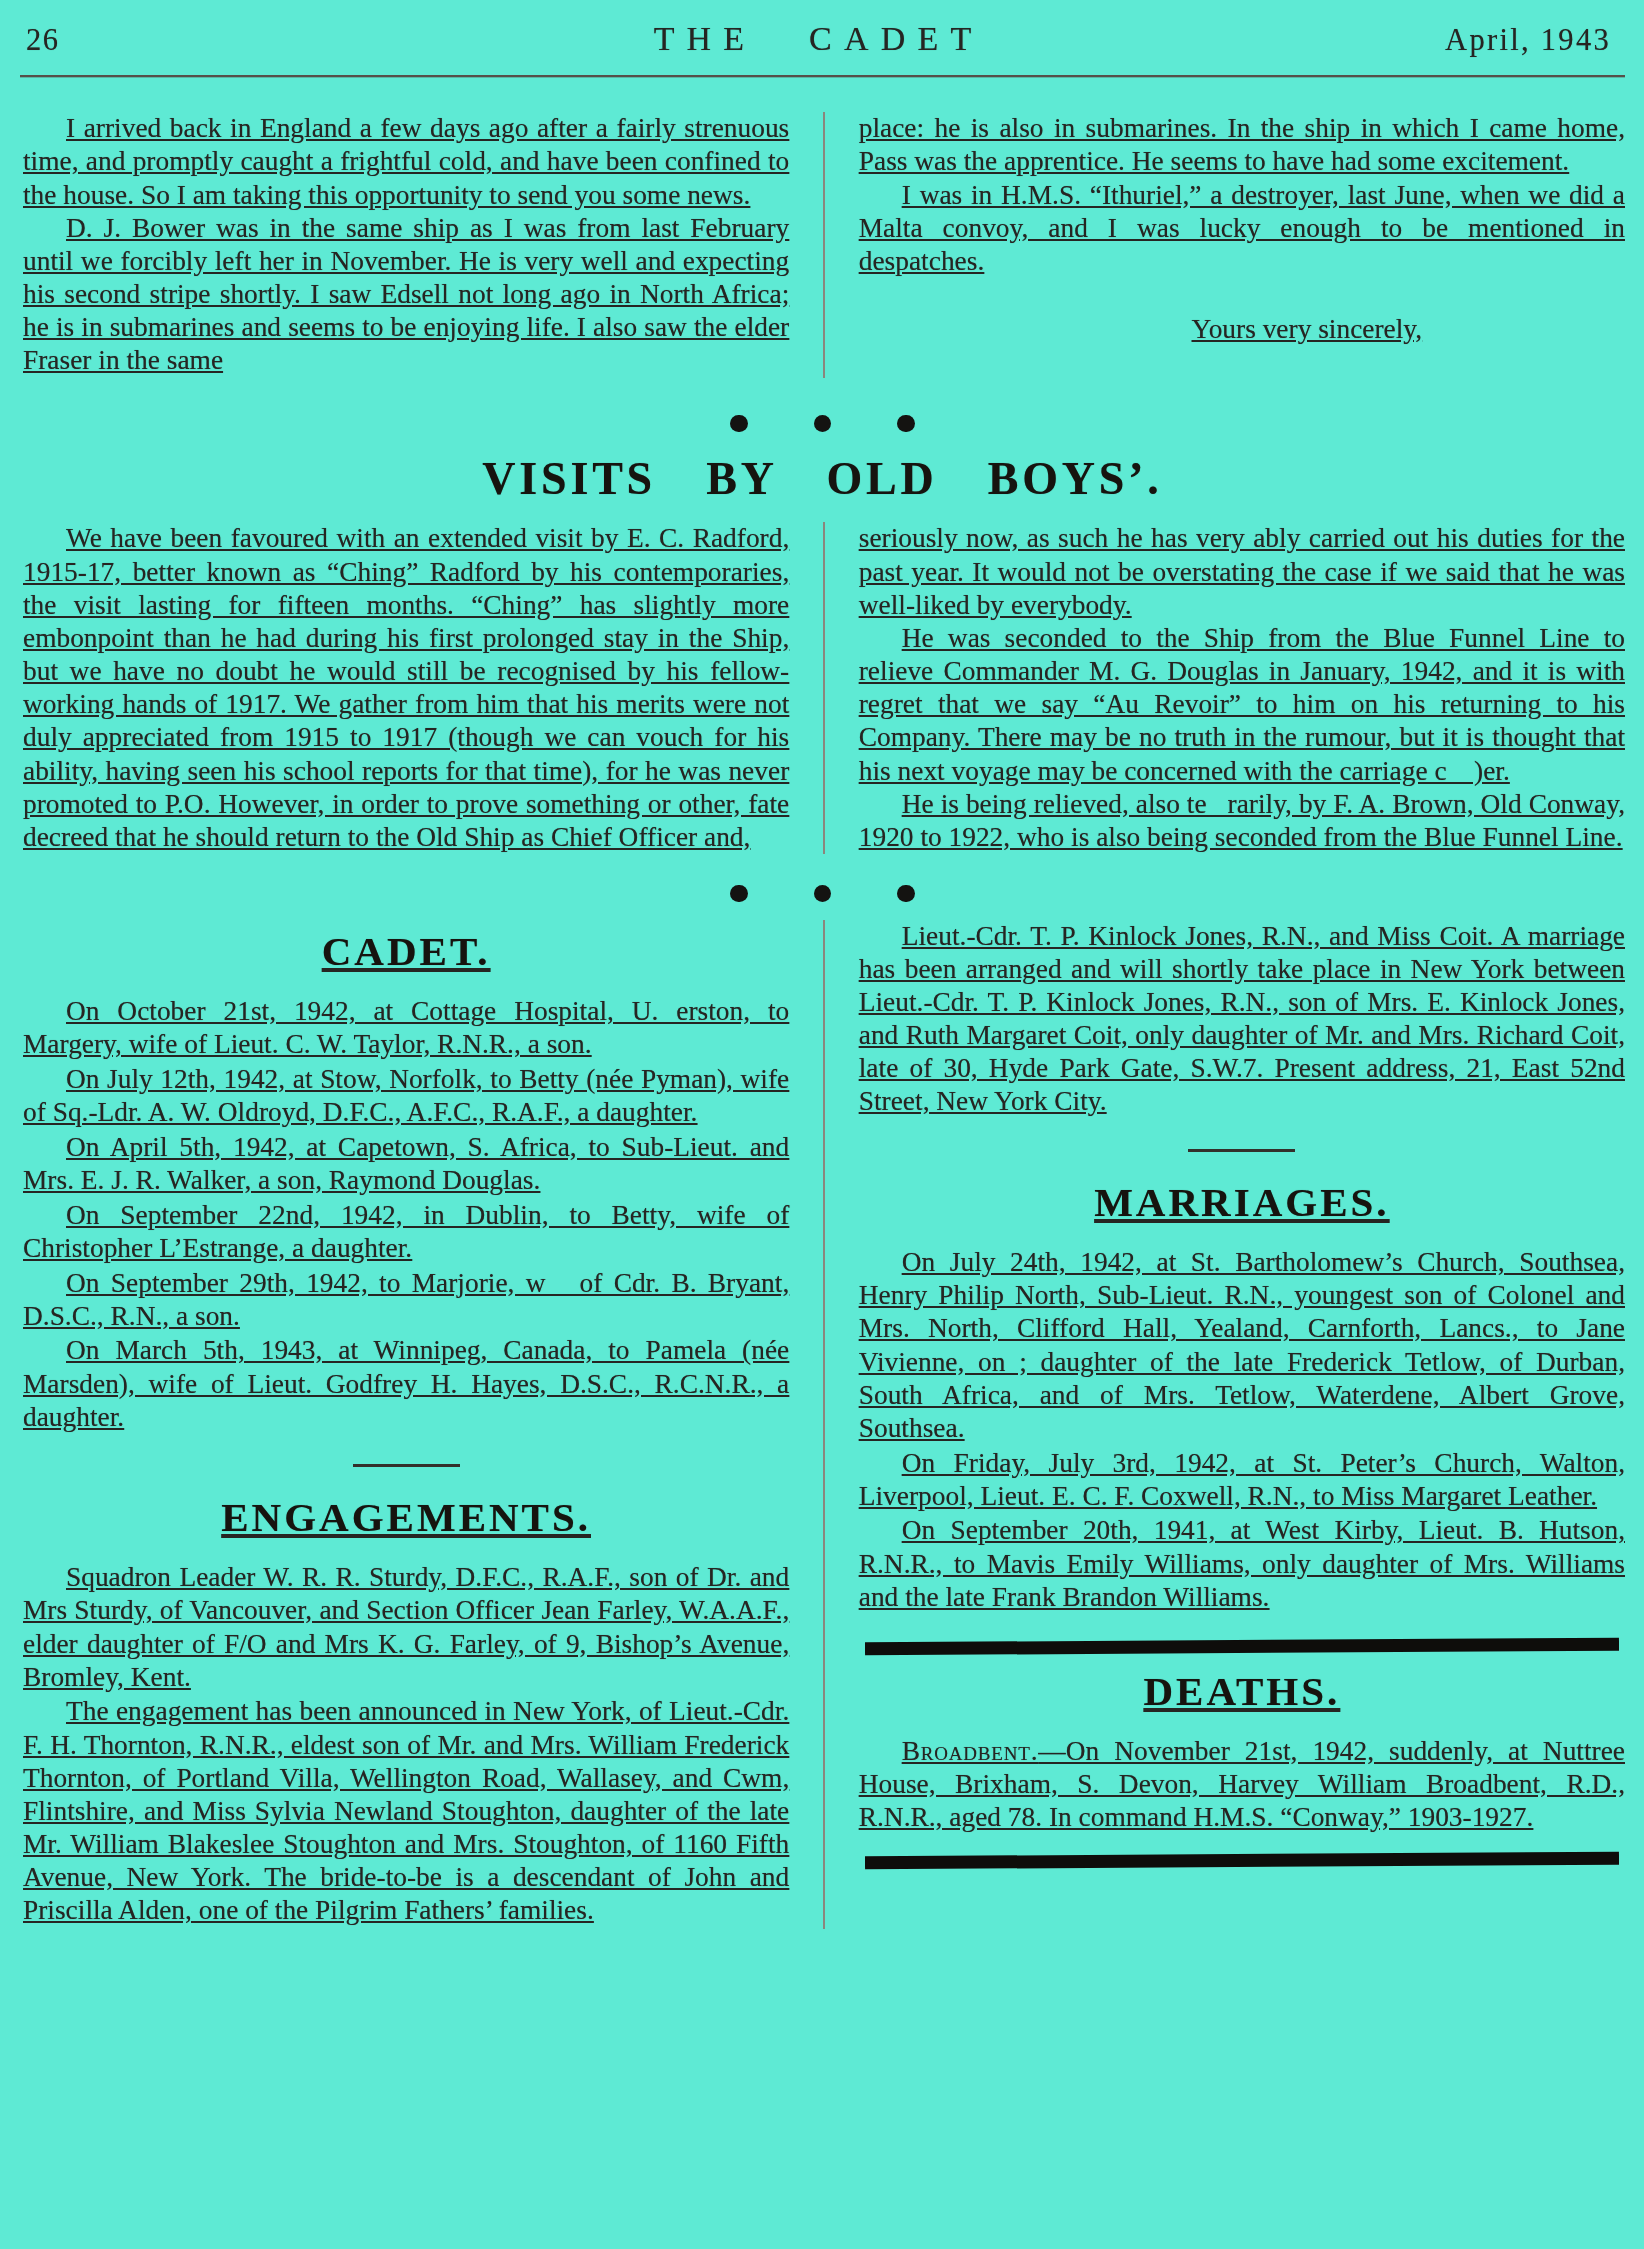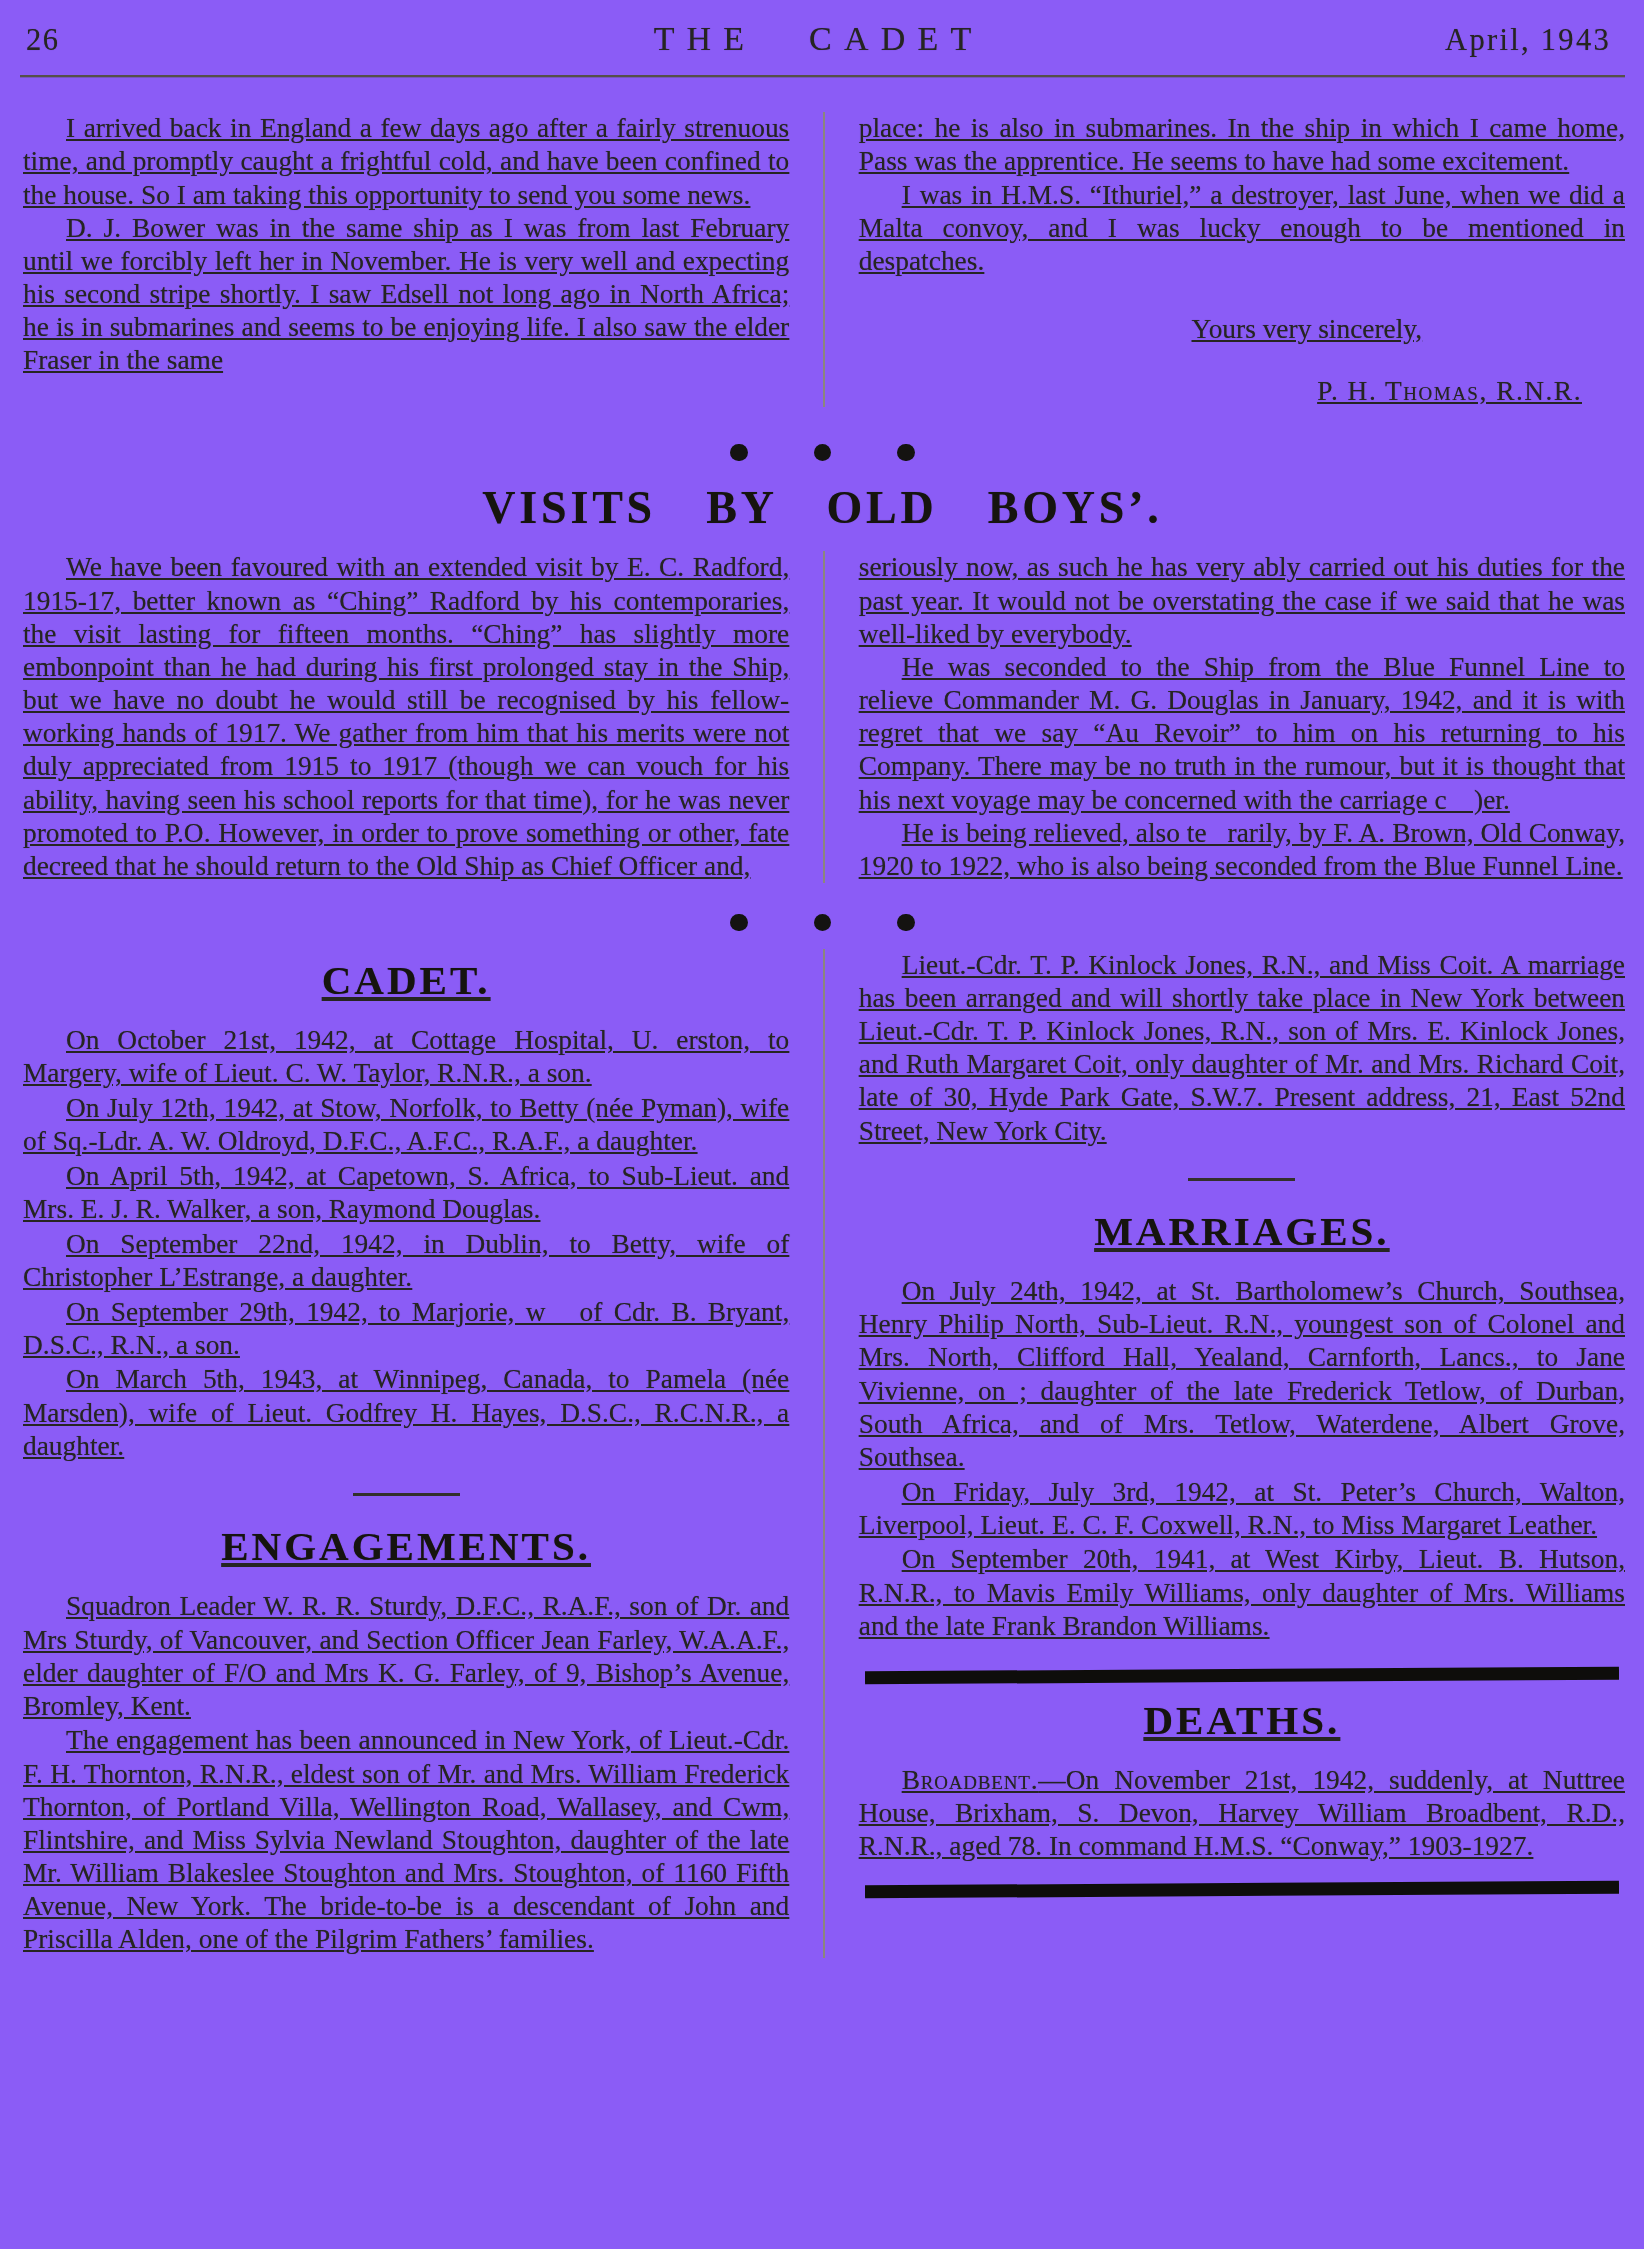--- a/index.html
+++ b/index.html
@@ -2,21 +2,21 @@
 <html style="font-size:12.2px"><head>
 <meta charset="utf-8">
 <style>
   html, body { margin: 0; padding: 0; }
   body { background: #d8d6d0; }
   .page {
     position: relative;
     width: 1645px;
     height: 2250px;
     margin: 0 auto;
-    background: #8b5cf6;
+    background: #5eead4;
     color: #262522;
     font-family: "Liberation Serif", "DejaVu Serif", serif;
     overflow: hidden;
     text-shadow: 0 0 0.8px rgba(20,20,20,.45);
   }
   
   .header {
     display: grid;
     grid-template-columns: 1fr auto 1fr;
     align-items: baseline;
@@ -138,21 +138,20 @@
   <div class="row mt-40" style="margin-top:35px;">
     <div class="col body-text">
       <p>I arrived back in England a few days ago after a fairly strenuous time, and promptly caught a frightful cold, and have been confined to the house. So I am taking this opportunity to send you some news.</p>
       <p>D. J. Bower was in the same ship as I was from last February until we forcibly left her in November. He is very well and expecting his second stripe shortly. I saw Edsell not long ago in North Africa; he is in submarines and seems to be enjoying life. I also saw the elder Fraser in the same</p>
     </div>
     <div class="vdivider"></div>
     <div class="col body-text">
       <p class="noindent">place: he is also in submarines. In the ship in which I came home, Pass was the apprentice. He seems to have had some excitement.</p>
       <p class="mt-14">I was in H.M.S. “Ithuriel,” a destroyer, last June, when we did a Malta convoy, and I was lucky enough to be mentioned in despatches.</p>
       <div class="valediction">Yours very sincerely,</div>
-      <div class="signature">P. H. Thomas, R.N.R.</div>
     </div>
   </div>
 
   <div class="dots" style="margin-top:21.3px;">
     <div class="dot"></div>
     <div class="dot"></div>
     <div class="dot"></div>
   </div>
 
   <h1 class="main-heading">VISITS BY OLD BOYS’.</h1>

